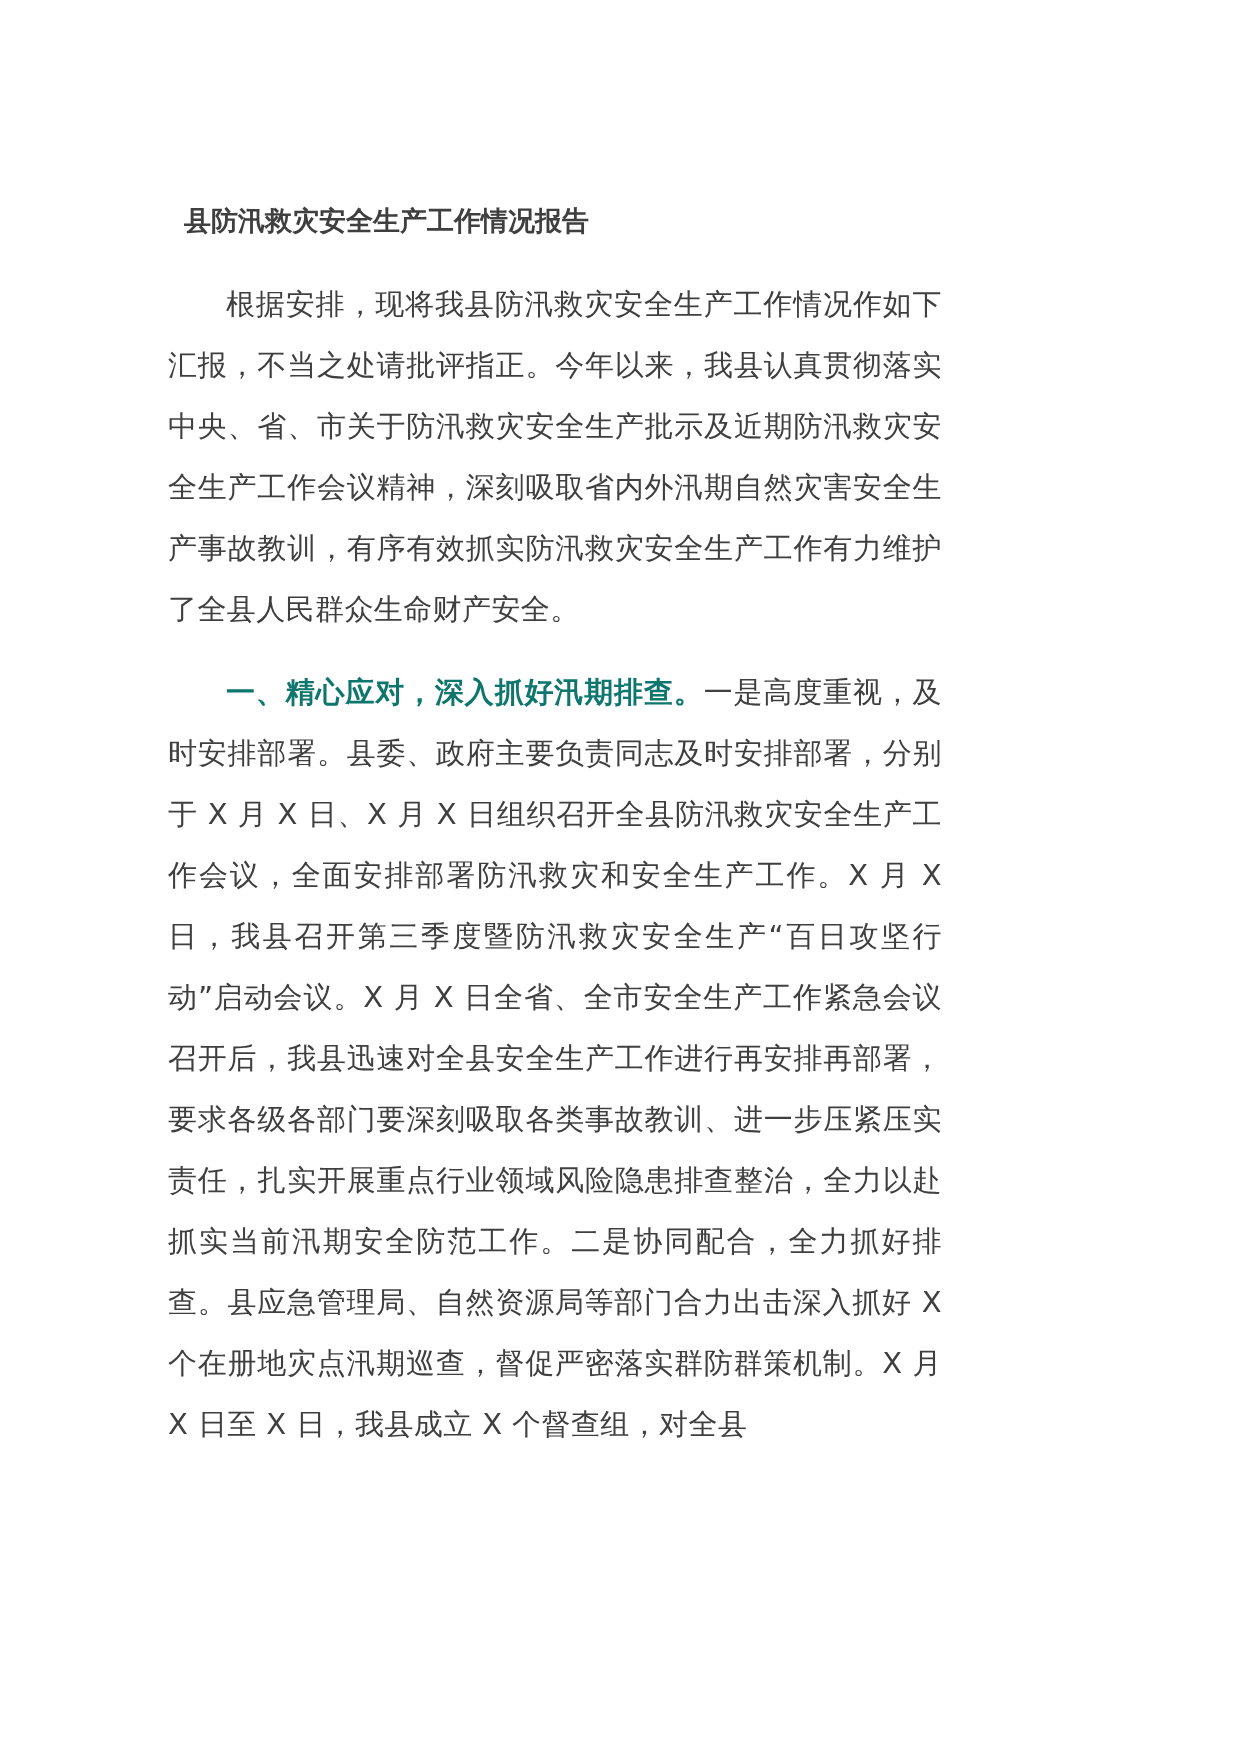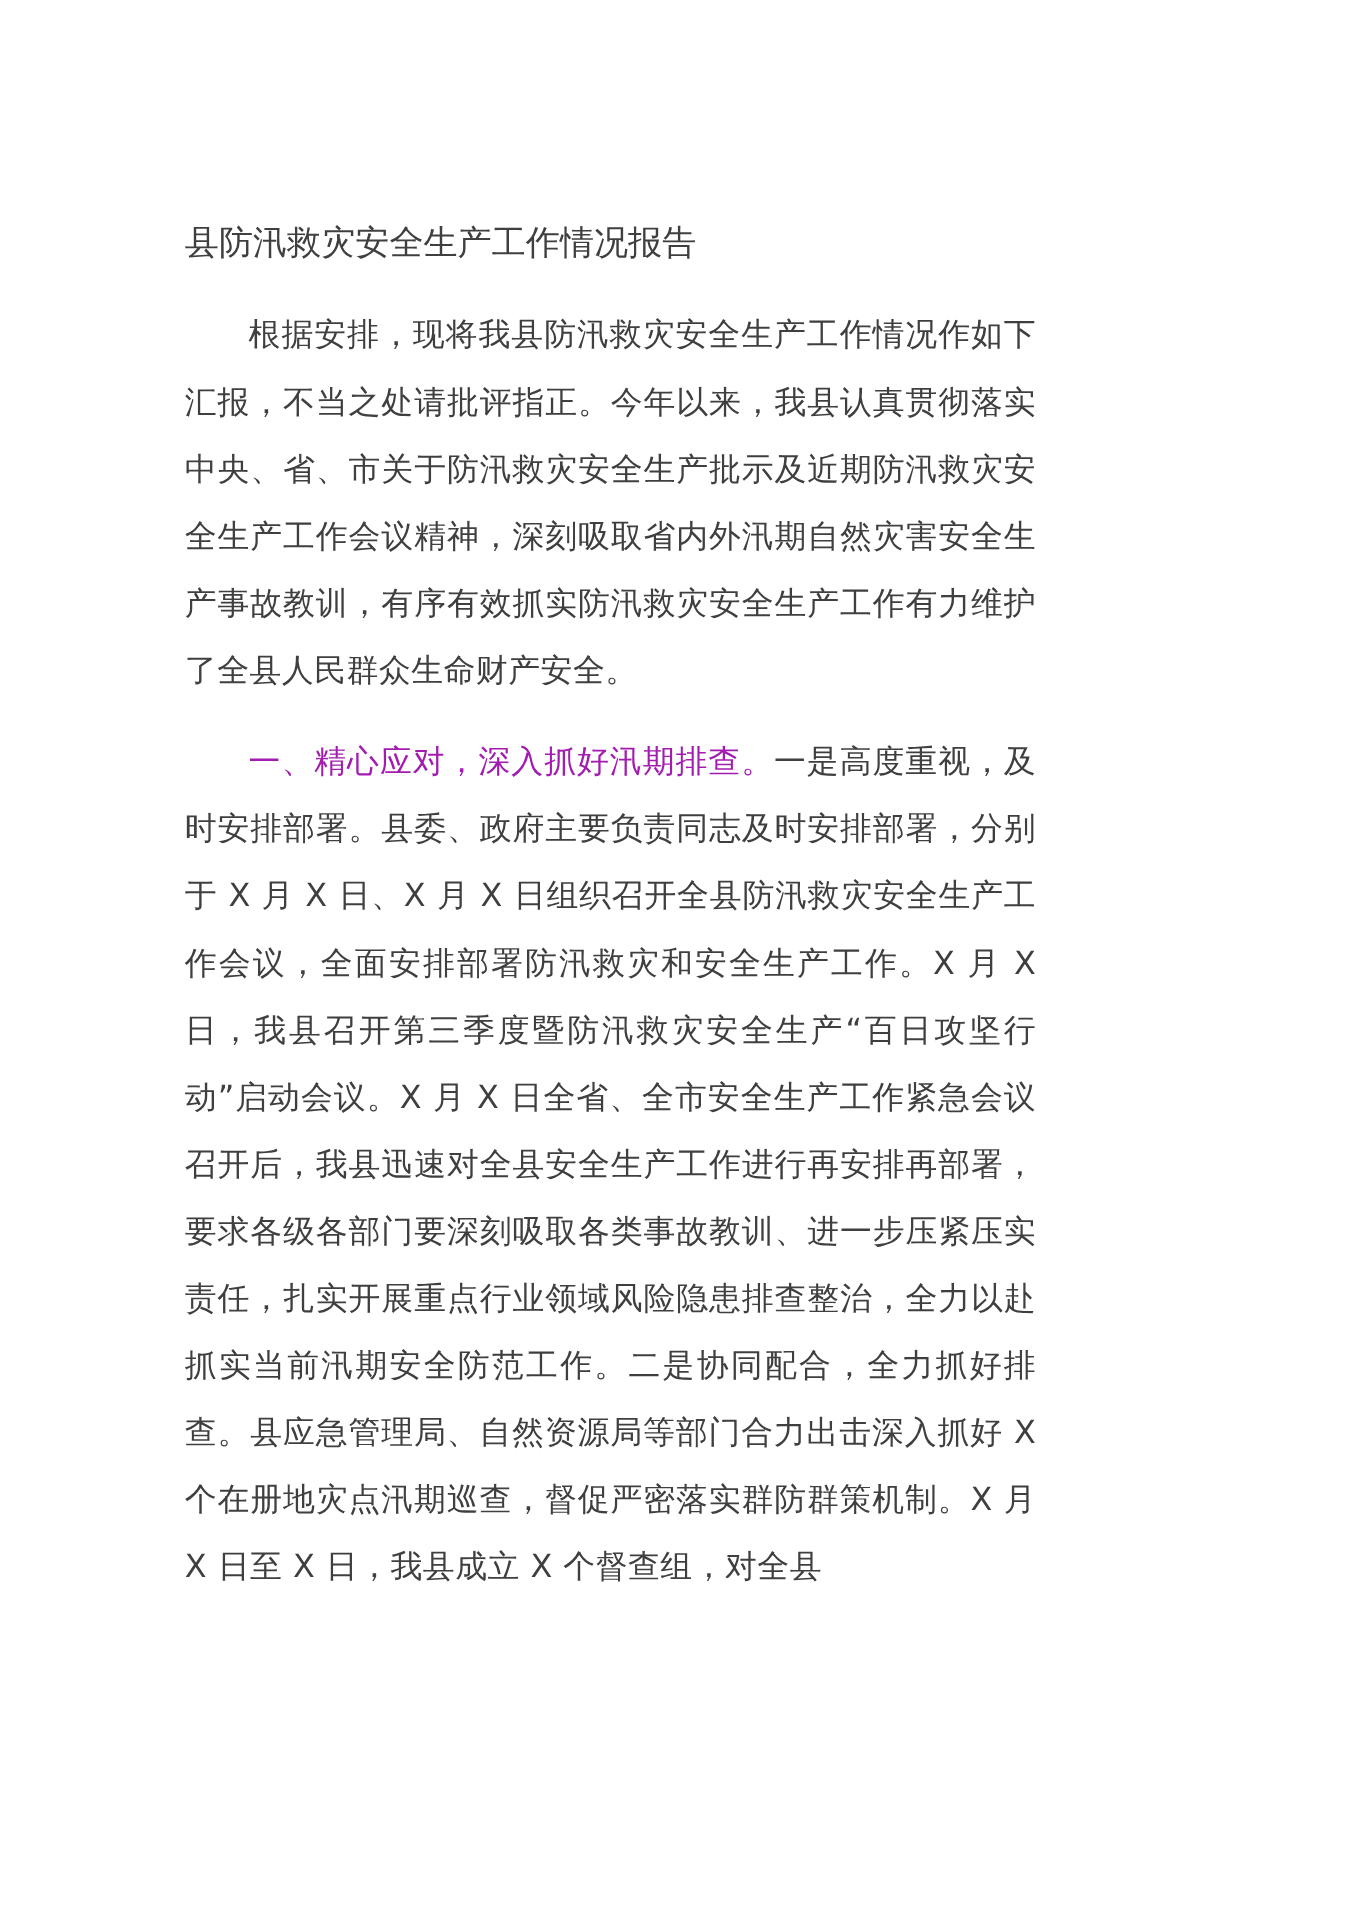--- a/index.html
+++ b/index.html
@@ -15,38 +15,38 @@
       font-family: "DejaVu Sans", "Liberation Sans", sans-serif;
       color: #3f3f3f;
     }
     .page {
       position: absolute;
       left: 168px;
       top: 196px;
       width: 774px;
     }
     .doc-title {
-      font-size: 31px;
+      font-size: 27px;
       line-height: 50px;
-      margin: 0 0 28px 0;
-      font-weight: normal;
+      margin: 0 0 28px 16px;
+      font-weight: bold;
       letter-spacing: 0px;
     }
     .para {
       font-size: 29px;
       line-height: 61px;
       margin: 0 0 22px 0;
       text-indent: 2em;
       text-align: justify;
       text-align-last: left;
       letter-spacing: 0.4px;
     }
     .para .lead {
-      font-weight: normal;
-      color: #a21caf;
+      font-weight: bold;
+      color: #0f766e;
     }
   </style>
 </head>
 <body>
 
 <div class="page">
   <h1 class="doc-title">县防汛救灾安全生产工作情况报告</h1>
 
   <p class="para"><span class="lead"></span><span>根据安排，现将我县防汛救灾安全生产工作情况作如下汇报，不当之处请批评指正。今年以来，我县认真贯彻落实中央、省、市关于防汛救灾安全生产批示及近期防汛救灾安全生产工作会议精神，深刻吸取省内外汛期自然灾害安全生产事故教训，有序有效抓实防汛救灾安全生产工作有力维护了全县人民群众生命财产安全。</span></p>
 

